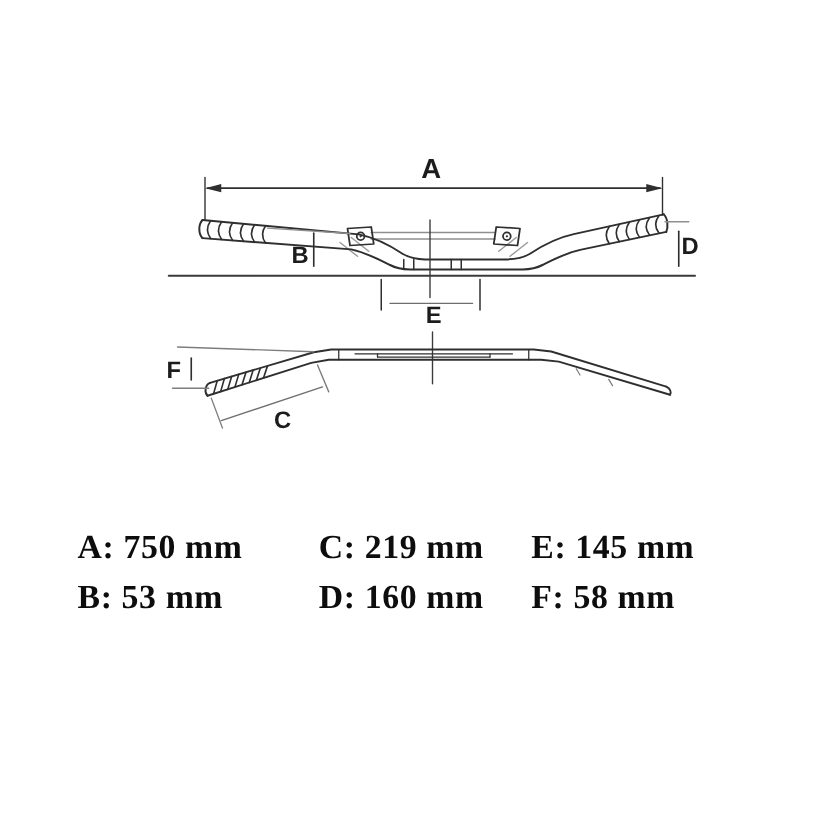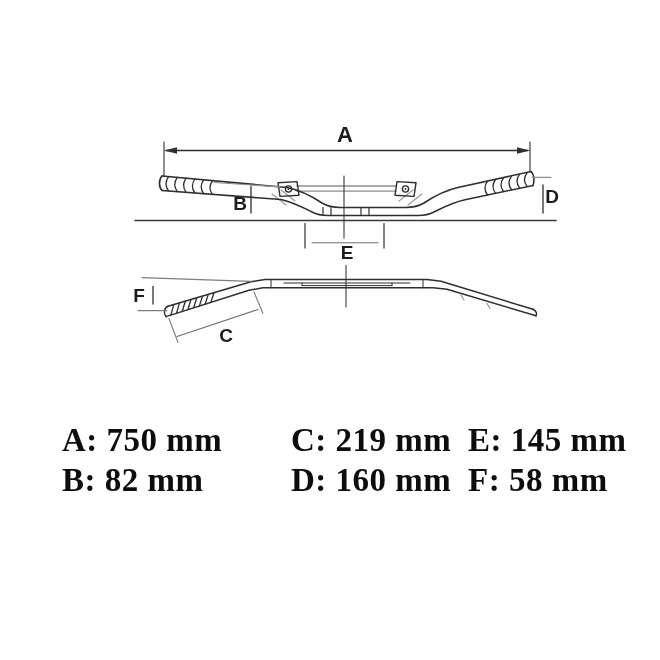--- a/index.html
+++ b/index.html
@@ -15,28 +15,28 @@
     font-family:"Liberation Sans", sans-serif;
     font-weight:bold;
     fill:#1c1c1c;
   }
   .dim-letter.big{font-size:22px;}
   .dim-letter.small{font-size:19px;}
   .spec{
     position:absolute;
     font-family:"Liberation Serif", serif;
     font-weight:bold;
-    font-size:33px;
+    font-size:27px;
     color:#0d0d0d;
     white-space:nowrap;
     letter-spacing:0.5px;
   }
   .spec.col1{left:62px;}
-  .spec.col2{left:255px;margin-left:36px;}
-  .spec.col3{left:468px;font-family:Liberation Serif, serif;}
+  .spec.col2{left:255px;}
+  .spec.col3{left:425px;font-family:Liberation Serif, serif;}
   .spec.row1{top:422px;}
   .spec.row2{top:462px;}
 </style>
 </head>
 <body>
 
 <div id="canvas">
 
   <svg id="drawing" width="660" height="660" viewBox="0 0 660 660" fill="none" stroke-linecap="round" stroke-linejoin="round">
 
@@ -172,20 +172,20 @@
         <path d="M169,318.5 L178,342.5" stroke="#7d7d7d" stroke-width="1.1"></path>
         <path d="M254,292 L263,313.5" stroke="#7d7d7d" stroke-width="1.1"></path>
         <path d="M177,336.5 L258,309.5" stroke="#6f6f6f" stroke-width="1.1"></path>
         <text class="dim-letter small" x="226" y="342" text-anchor="middle">C</text>
       </g>
     </g>
   </svg>
 
   <div>
     <span class="spec col1 row1">A: 750 mm</span>
-    <span class="spec col1 row2">B: 82 mm</span>
+    <span class="spec col1 row2">B: 53 mm</span>
     <span class="spec col2 row1">C: 219 mm</span>
     <span class="spec col2 row2">D: 160 mm</span>
     <span class="spec col3 row1">E: 145 mm</span>
     <span class="spec col3 row2">F: 58 mm</span>
   </div>
 
 </div>
 
 </body></html>

